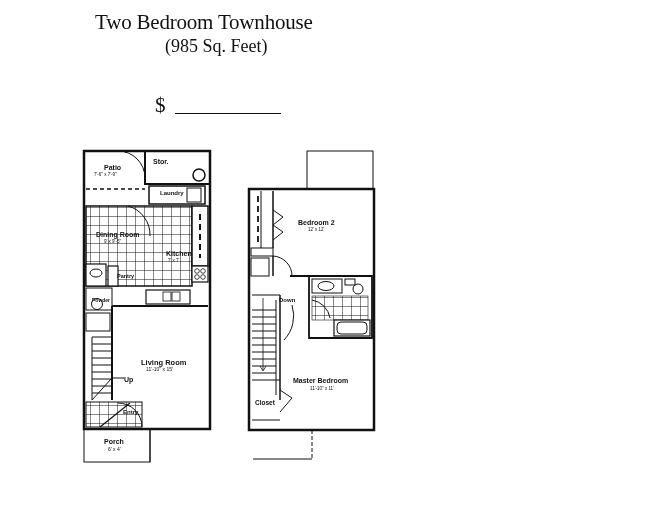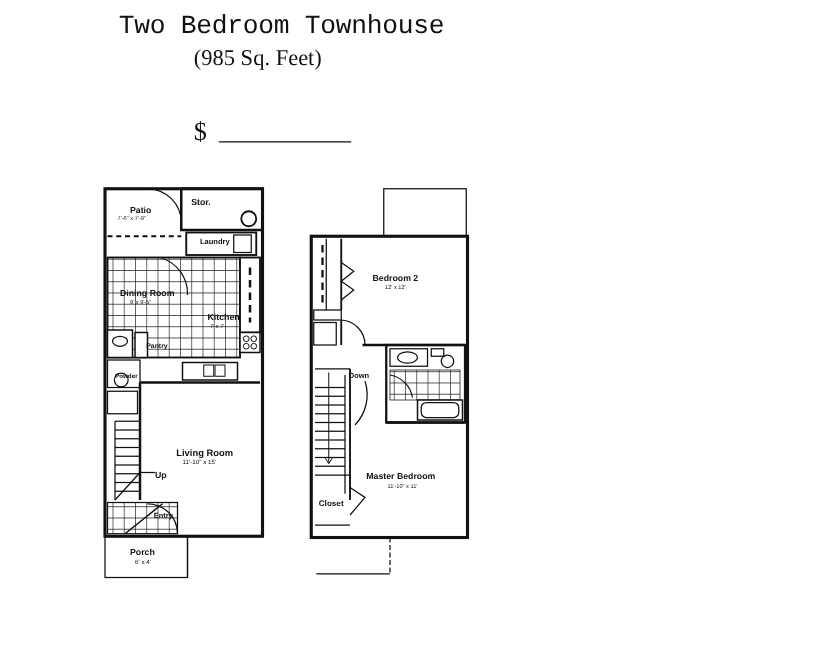--- a/index.html
+++ b/index.html
@@ -1,18 +1,18 @@
 <!DOCTYPE html>
 <html><head>
   <meta charset="utf-8">
   <style>
     html, body { margin: 0; padding: 0; background: #ffffff; }
     body { width: 650px; height: 520px; position: relative; overflow: hidden; font-family: "Liberation Serif", serif; color: #111; }
-    .title { position: absolute; left: 95px; top: 10px; font-size: 21px; font-family: Liberation Mono, monospace; letter-spacing: -0.2px; }
-    .subtitle { position: absolute; left: 155px; top: 36px; font-size: 18px; font-family: "Liberation Serif", "DejaVu Serif", serif; }
+    .title { position: absolute; left: 95px; top: 10px; font-size: 21px; font-family: Liberation Serif, serif; letter-spacing: -0.2px; }
+    .subtitle { position: absolute; left: 165px; top: 36px; font-size: 18px; font-family: "Liberation Serif", "DejaVu Serif", serif; }
     .price { position: absolute; left: 155px; top: 93px; font-size: 21px; font-family: "Liberation Serif", serif; }
     .price-line { position: absolute; left: 175px; top: 113px; width: 106px; border-bottom: 1.5px solid #111; }
     svg { position: absolute; left: 0; top: 0; }
     .lbl { font-family: "Liberation Sans", "DejaVu Sans", sans-serif; font-weight: bold; fill: #111; }
     .dim { font-family: "Liberation Sans", "DejaVu Sans", sans-serif; fill: #111; }
   </style>
 </head>
 <body>
 
 <div class="title">Two Bedroom Townhouse</div>

